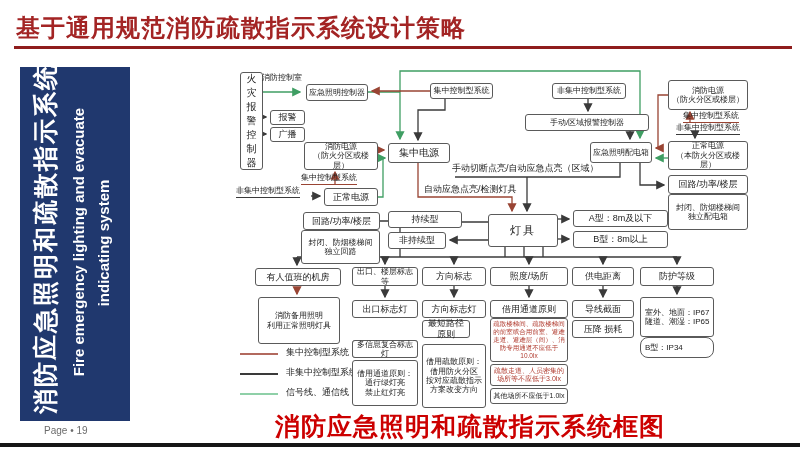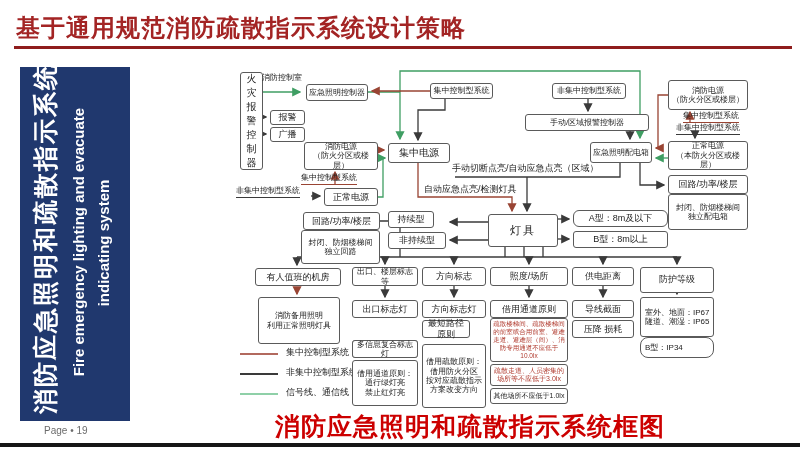--- a/index.html
+++ b/index.html
@@ -149,42 +149,42 @@
 <div class="abs lbl fs8 u-red" style="left:683px;top:112px;">集中控制型系统</div>
 <div class="abs lbl fs8 u-black" style="left:676px;top:124px;">非集中控制型系统</div>
 <div class="abs nb fs8" style="left:668px;top:141px;width:80px;height:29px;">正常电源
 （本防火分区或楼层）</div>
 <div class="abs nb" style="left:668px;top:175px;width:80px;height:19px;">回路/功率/楼层</div>
 <div class="abs nb fs8" style="left:668px;top:194px;width:80px;height:36px;">封闭、防烟楼梯间
 独立配电箱</div>
 
 <div class="abs lbl" style="left:452px;top:164px;">手动切断点亮/自动应急点亮（区域）</div>
 <div class="abs lbl" style="left:424px;top:185px;">自动应急点亮/检测灯具</div>
-<div class="abs nb" style="left:388px;top:211px;width:46px;height:17px;">持续型</div>
+<div class="abs nb" style="left:388px;top:211px;width:74px;height:17px;">持续型</div>
 <div class="abs nb" style="left:388px;top:232px;width:58px;height:17px;">非持续型</div>
 <div class="abs nb fs11" style="left:488px;top:214px;width:70px;height:33px;">灯具</div>
-<div class="abs nb" style="left:573px;top:210px;width:95px;height:17px;border-radius:6px;">A型：8m及以下</div>
+<div class="abs nb" style="left:573px;top:210px;width:95px;height:17px;">A型：8m及以下</div>
 <div class="abs nb" style="left:573px;top:231px;width:95px;height:17px;">B型：8m以上</div>
 
 <div class="abs nb" style="left:255px;top:268px;width:86px;height:18px;">有人值班的机房</div>
 <div class="abs nb fs8" style="left:258px;top:297px;width:82px;height:47px;">消防备用照明
 利用正常照明灯具</div>
 
 <div class="abs sw" style="left:240px;top:353px;background:#b2695e;"></div>
 <div class="abs lbl" style="left:286px;top:348px;">集中控制型系统</div>
 <div class="abs sw" style="left:240px;top:373px;background:#3a3a3a;"></div>
 <div class="abs lbl" style="left:286px;top:368px;">非集中控制型系统</div>
 <div class="abs sw" style="left:240px;top:393px;background:#8fd0a8;"></div>
 <div class="abs lbl" style="left:286px;top:388px;">信号线、通信线</div>
 
 <div class="abs nb fs8" style="left:352px;top:267px;width:66px;height:19px;">出口、楼层标志等</div>
 <div class="abs nb" style="left:422px;top:267px;width:64px;height:19px;">方向标志</div>
 <div class="abs nb" style="left:490px;top:267px;width:78px;height:19px;">照度/场所</div>
 <div class="abs nb" style="left:572px;top:267px;width:62px;height:19px;">供电距离</div>
-<div class="abs nb" style="left:640px;top:267px;width:74px;height:26px;font-family:Liberation Mono, monospace;">防护等级</div>
+<div class="abs nb" style="left:640px;top:267px;width:74px;height:19px;">防护等级</div>
 
 <div class="abs nb" style="left:352px;top:300px;width:66px;height:18px;">出口标志灯</div>
 <div class="abs nb" style="left:352px;top:340px;width:66px;height:18px;">楼层标志灯</div>
 <div class="abs nb fs8" style="left:352px;top:340px;width:66px;height:18px;">多信息复合标志灯</div>
 <div class="abs nb fs8" style="left:352px;top:360px;width:66px;height:46px;">借用通道原则：
 通行绿灯亮
 禁止红灯亮</div>
 
 <div class="abs nb" style="left:422px;top:300px;width:64px;height:18px;">方向标志灯</div>
 <div class="abs nb" style="left:422px;top:320px;width:48px;height:18px;">最短路径原则</div>

